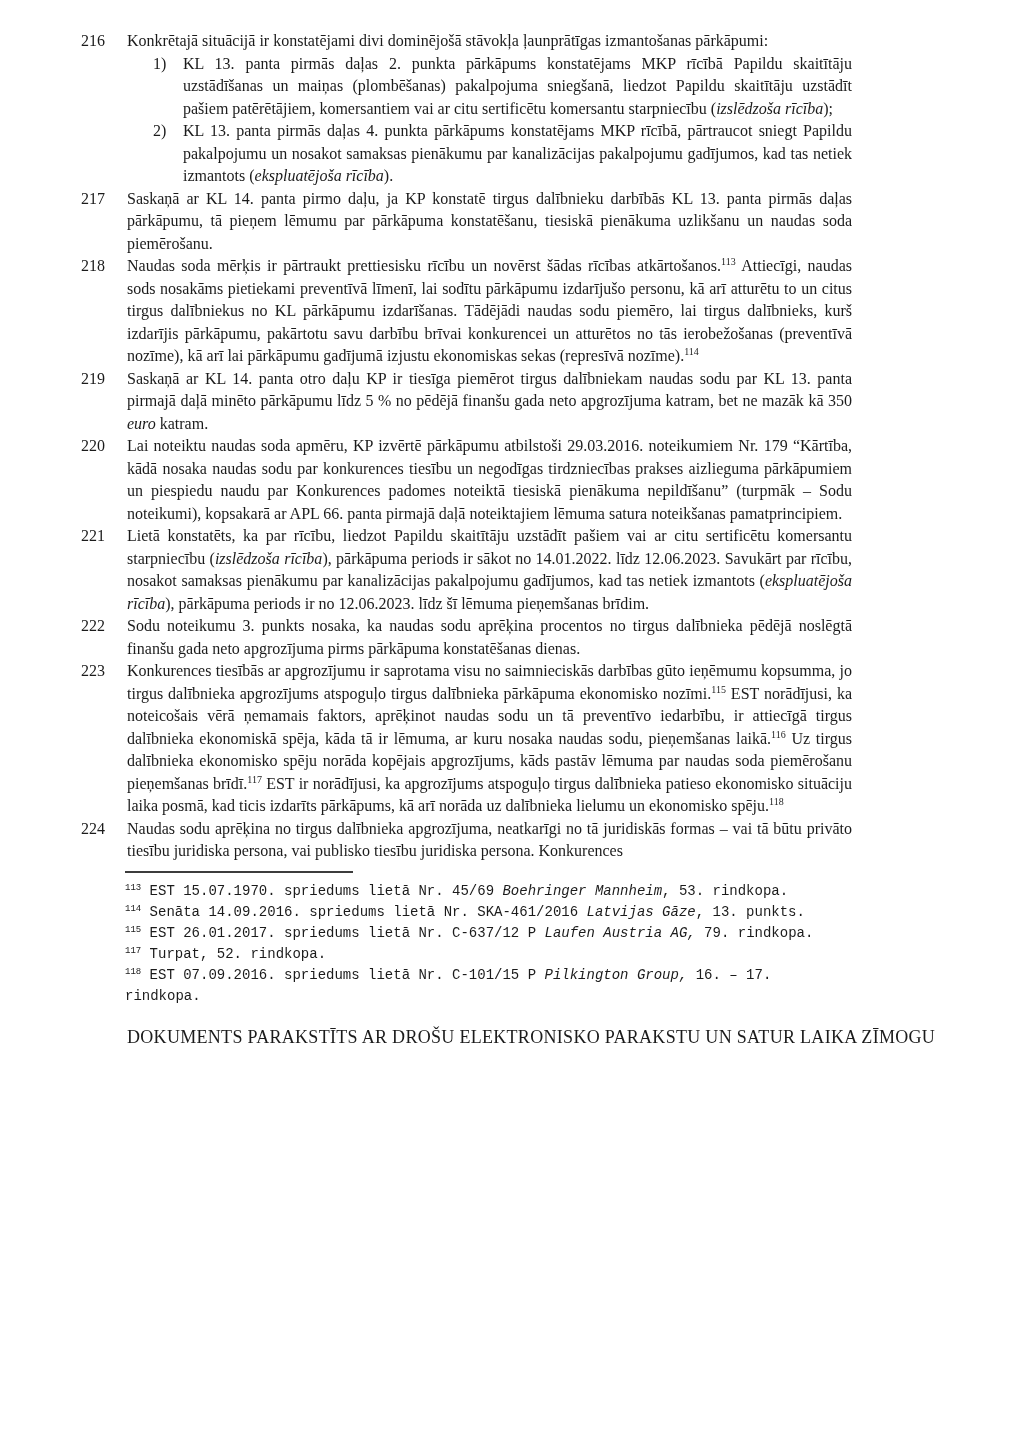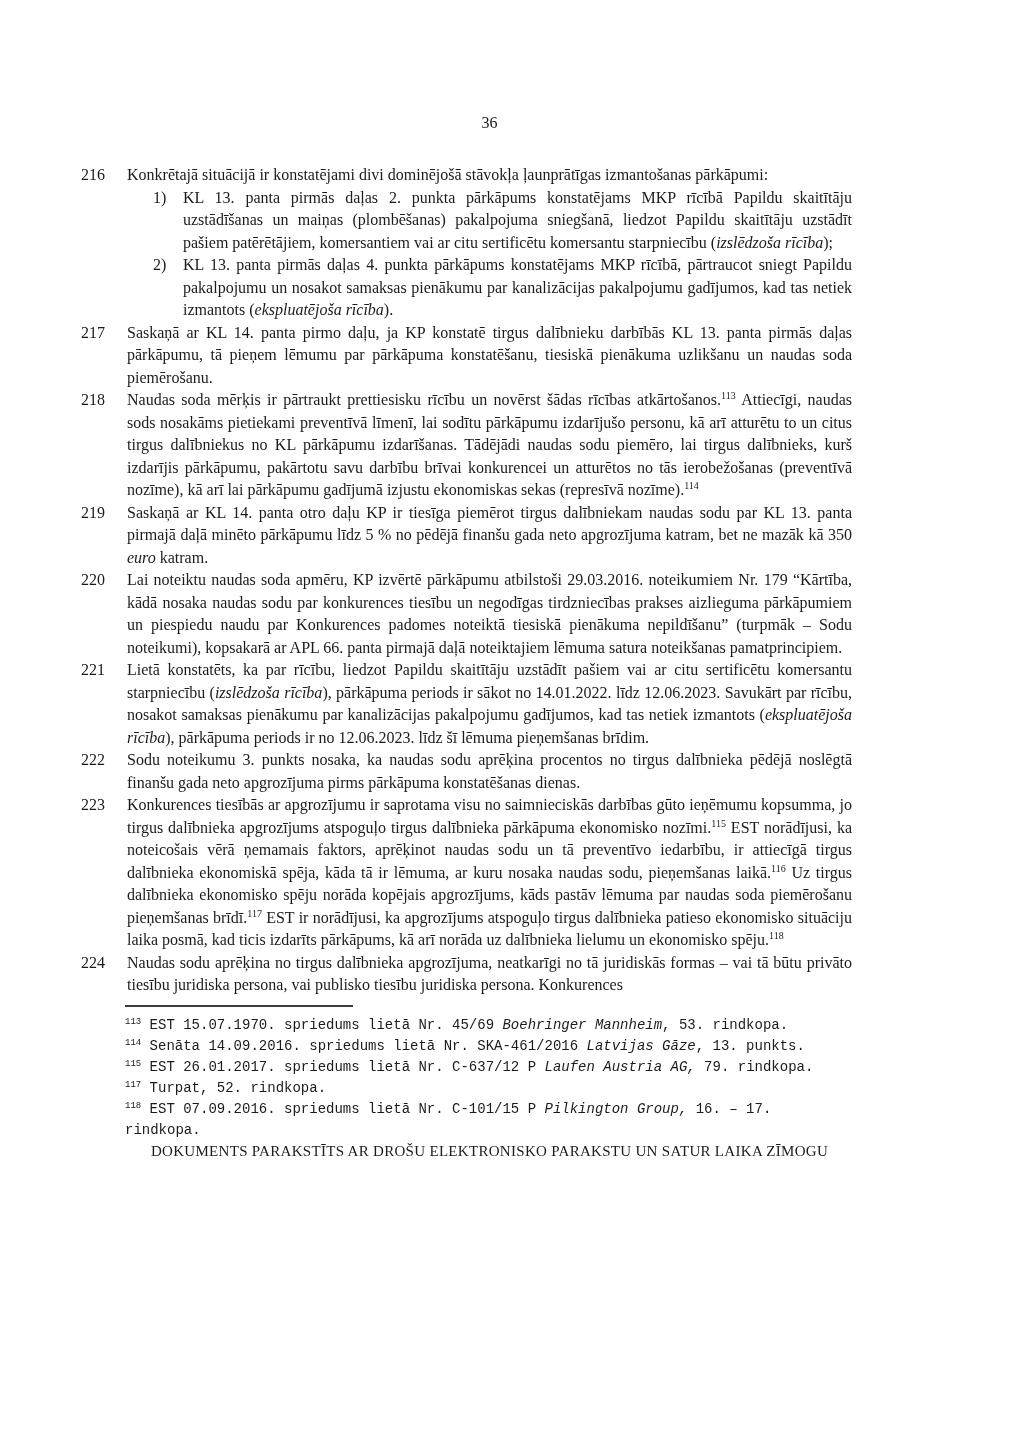--- a/index.html
+++ b/index.html
@@ -79,36 +79,35 @@
     font-size: 14px;
     line-height: 21px;
     font-family: Liberation Mono, monospace;
   }
   .footnote sup.fnnum {
     font-size: 9px;
     line-height: 0;
     vertical-align: 5px;
   }
   .doc-footer {
-    margin-top: 0;
+    margin-top: 20px;
     margin-left: 127px;
     width: 725px;
     text-align: center;
-    font-size: 15px;
+    font-size: 18px;
     letter-spacing: 0.3px;
     line-height: 20px;
     white-space: nowrap;
   }
   i { font-style: italic; }
 </style>
 </head>
 <body>
 
 <div class="page">
-  <div class="pagenum">36</div>
 
   <div class="content">
       <div class="para">
         <div class="pnum">216</div>
         <div class="ptext"><span>Konkrētajā situācijā ir konstatējami divi dominējošā stāvokļa ļaunprātīgas izmantošanas pārkāpumi:</span></div>
       </div>
       <div class="litem">
         <div class="li-marker">1)</div>
         <div class="li-text"><span>KL 13. panta pirmās daļas 2. punkta pārkāpums konstatējams MKP rīcībā Papildu skaitītāju uzstādīšanas un maiņas (plombēšanas) pakalpojuma sniegšanā, liedzot Papildu skaitītāju uzstādīt pašiem patērētājiem, komersantiem vai ar citu sertificētu komersantu starpniecību (</span><i>izslēdzoša rīcība</i><span>);</span></div>
       </div>

